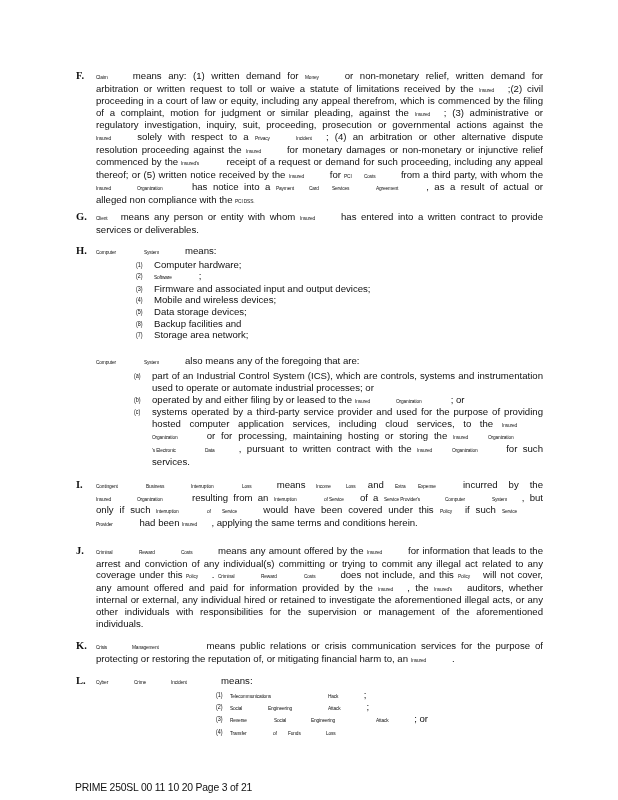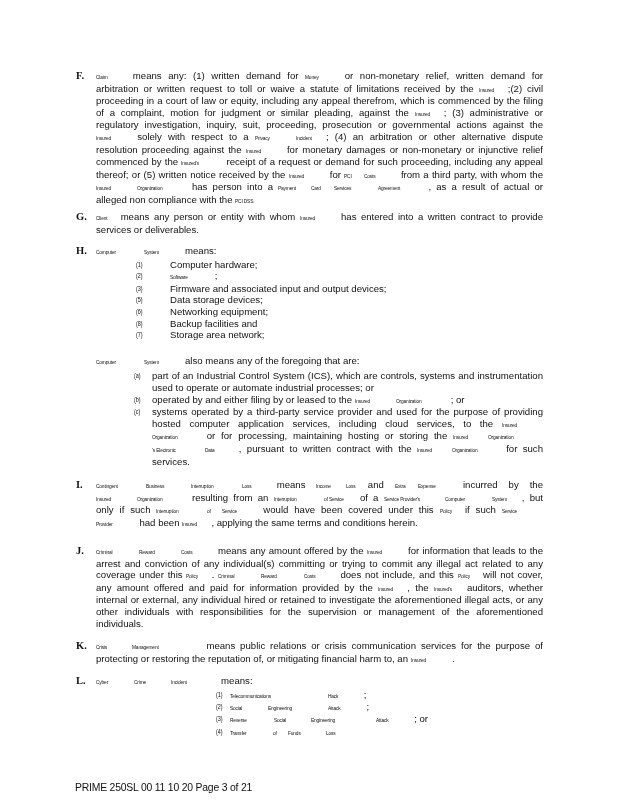--- a/index.html
+++ b/index.html
@@ -7,21 +7,21 @@
          font-family:"Liberation Sans", sans-serif; color:#111; }
   .page { position:absolute; left:0; top:0; width:618px; height:800px; }
   .sec { position:absolute; left:96px; width:447px; font-size:9.6px; line-height:11.6px; }
   .letter { position:absolute; left:-20px; top:0; font-family:"Liberation Serif", serif;
             font-weight:bold; font-size:10.5px; }
   .body { text-align:justify; }
   .tm { font-family:"Liberation Sans", sans-serif; font-size:6.2px; letter-spacing:-0.2px;
         display:inline-block; transform:scaleX(0.78); transform-origin:left center; margin-right:10px; }
   .tm.wide { margin-right:22px; }
   .list { margin:1px 0 0 40px; padding:0; list-style:none; }
-  .list li { position:relative; padding-left:34px; line-height:11.6px; }
+  .list li { position:relative; padding-left:18px; line-height:11.6px; }
   .num { position:absolute; left:0; font-size:6.8px; transform:scaleX(0.8); transform-origin:left center; }
   .sublist { margin:3px 0 0 38px; padding:0; list-style:none; }
   .sublist li { position:relative; padding-left:18px; text-align:justify; line-height:11.6px; }
   .llist { margin:1px 0 0 120px; padding:0; list-style:none; }
   .llist li { position:relative; padding-left:14px; line-height:11.4px; }
   .footer { position:absolute; left:75px; top:782px; font-size:10.4px; letter-spacing:-0.2px; }
 </style>
 </head>
 <body>
 
@@ -33,21 +33,21 @@
       <span class="tm wide">Claim</span><span>means any: (1) written demand for</span>
       <span class="tm wide">Money</span><span>or non-monetary relief, written demand for arbitration or written request to toll or waive a statute of limitations received by the</span>
       <span class="tm">Insured</span><span>;(2) civil proceeding in a court of law or equity, including any appeal therefrom, which is commenced by the filing of a complaint, motion for judgment or similar pleading, against the</span>
       <span class="tm">Insured</span><span>; (3) administrative or regulatory investigation, inquiry, suit, proceeding, prosecution or governmental actions against the</span>
       <span class="tm wide">Insured</span><span>solely with respect to a</span>
       <span class="tm wide">Privacy</span><span class="tm">Incident</span><span>; (4) an arbitration or other alternative dispute resolution proceeding against the</span>
       <span class="tm wide">Insured</span><span>for monetary damages or non-monetary or injunctive relief commenced by the</span>
       <span class="tm wide">Insured's</span><span>receipt of a request or demand for such proceeding, including any appeal thereof; or (5) written notice received by the</span>
       <span class="tm wide">Insured</span><span>for</span>
       <span class="tm">PCI</span><span class="tm wide">Costs</span><span>from a third party, with whom the</span>
-      <span class="tm wide">Insured</span><span class="tm wide">Organization</span><span>has person into a</span>
+      <span class="tm wide">Insured</span><span class="tm wide">Organization</span><span>has notice into a</span>
       <span class="tm">Payment</span><span class="tm">Card</span><span class="tm wide">Services</span><span class="tm wide">Agreement</span><span>, as a result of actual or alleged non compliance with the</span>
       <span class="tm">PCI DSS.</span>
     </div>
   </div>
 
   <div class="sec" style="top:211px">
     <span class="letter">G.</span>
     <div class="body">
       <span class="tm">Client</span><span>means any person or entity with whom</span>
       <span class="tm wide">Insured</span><span>has entered into a written contract to provide services or deliverables.</span>
@@ -56,22 +56,22 @@
 
   <div class="sec" style="top:245px">
     <span class="letter">H.</span>
     <div>
       <span class="tm wide">Computer</span><span class="tm wide">System</span><span>means:</span>
     </div>
     <ul class="list">
       <li><span class="num">(1)</span><span>Computer hardware;</span></li>
       <li><span class="num">(2)</span><span class="tm wide">Software</span><span>;</span></li>
       <li><span class="num">(3)</span><span>Firmware and associated input and output devices;</span></li>
+      <li><span class="num">(4)</span><span>Mobile and wireless devices;</span></li>
       <li><span class="num">(5)</span><span>Data storage devices;</span></li>
-      <li><span class="num">(6)</span><span>Networking equipment;</span></li>
       <li><span class="num">(8)</span><span>Backup facilities and</span></li>
       <li><span class="num">(7)</span><span>Storage area network;</span></li>
     </ul>
     <div style="margin-top:14px">
       <span class="tm wide">Computer</span><span class="tm wide">System</span><span>also means any of the foregoing that are:</span>
     </div>
     <ul class="sublist">
       <li><span class="num">(a)</span><span>part of an Industrial Control System (ICS), which are controls, systems and instrumentation used to operate or automate industrial processes; or</span></li>
       <li><span class="num">(b)</span><span>operated by and either filing by or leased to the</span>
         <span class="tm wide">Insured</span><span class="tm wide">Organization</span><span>; or</span></li>

